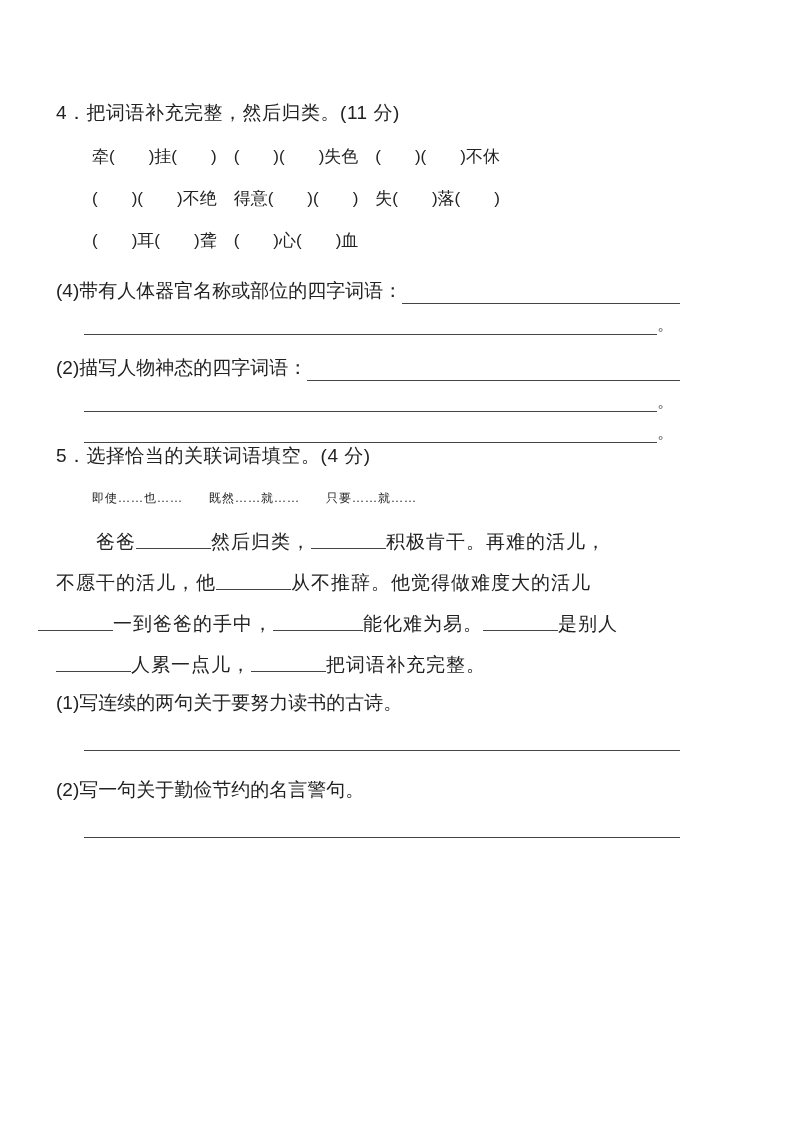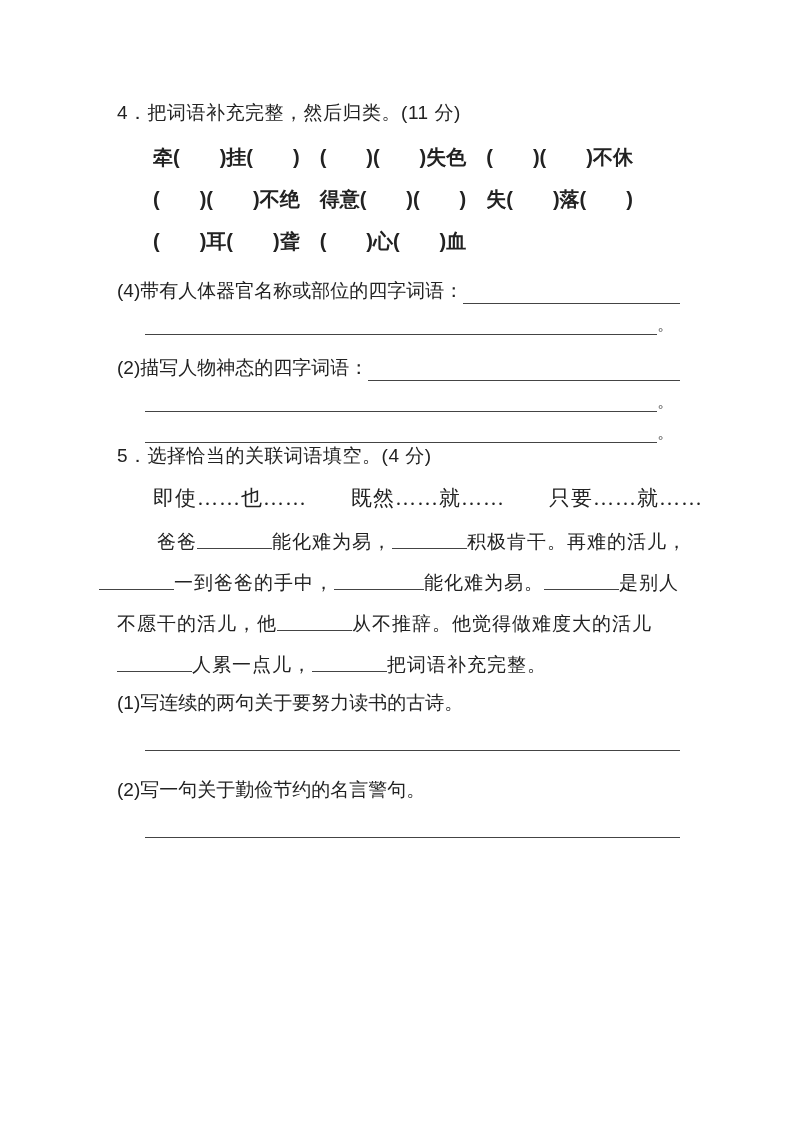--- a/index.html
+++ b/index.html
@@ -11,35 +11,34 @@
     position: relative;
     width: 793px;
     height: 1122px;
     background: #ffffff;
     color: #222222;
     font-family: "Liberation Sans", "DejaVu Sans", sans-serif;
     font-size: 19px;
     line-height: 26px;
     overflow: hidden;
     box-sizing: border-box;
-    padding: 100px 113px 0 117px;
+    padding: 100px 113px 0 56px;
   }
   .q-heading {
     font-size: 19px;
     line-height: 26px;
     letter-spacing: 0.5px;
     white-space: nowrap;
   }
   
   .word-row {
     padding-left: 36px;
-    font-size: 20px;
+    font-size: 17px;
     line-height: 26px;
     white-space: nowrap;
-    font-weight: bold;
   }
   .word-row-1 { margin-top: 18px; }
   .word-row-n { margin-top: 16px; }
   .sub-row {
     display: flex;
     align-items: flex-end;
     margin-top: 24px;
     line-height: 26px;
     white-space: nowrap;
   }
@@ -62,21 +61,21 @@
     flex: 0 0 auto;
     font-size: 17px;
     line-height: 20px;
   }
   .sub-row.gap-lg { margin-top: 20px; }
   
   .q5-heading { }
   .option-row {
     padding-left: 36px;
     font-family: "Liberation Serif", "DejaVu Serif", serif;
-    font-size: 21px;
+    font-size: 12px;
     line-height: 26px;
     letter-spacing: 1px;
     white-space: nowrap;
   }
   .option-row-1 { margin-top: 16px; }
   .option-row-2 { margin-top: 14px; }
   .passage-line {
     font-family: "Liberation Serif", "DejaVu Serif", serif;
     font-size: 19px;
     line-height: 26px;
@@ -145,27 +144,27 @@
       <span class="tail">。</span>
     </div>
   </section>
 
   <section>
     <div class="q-heading q5-heading">5．选择恰当的关联词语填空。(4 分)</div>
 
     <div class="option-row option-row-1">即使……也……　　既然……就……　　只要……就……</div>
 
     <div class="passage-line passage-line-1">
-      <span>爸爸</span><span class="blank"></span><span>能化难为易，</span><span class="blank"></span><span>积极肯干。再难的活儿，</span>
+      <span>爸爸</span><span class="blank"></span><span>然后归类，</span><span class="blank"></span><span>积极肯干。再难的活儿，</span>
+    </div>
+    <div class="passage-line passage-line-n">
+      <span>不愿干的活儿，他</span><span class="blank"></span><span>从不推辞。他觉得做难度大的活儿</span>
     </div>
     <div class="passage-line passage-line-n">
       <span class="blank edge"></span><span>一到爸爸的手中，</span><span class="blank wide"></span><span>能化难为易。</span><span class="blank"></span><span>是别人</span>
-    </div>
-    <div class="passage-line passage-line-n">
-      <span>不愿干的活儿，他</span><span class="blank"></span><span>从不推辞。他觉得做难度大的活儿</span>
     </div>
     <div class="passage-line passage-line-n">
       <span class="blank"></span><span>人累一点儿，</span><span class="blank"></span><span>把词语补充完整。</span>
     </div>
   </section>
 
   <section>
 
     <div class="q6-sub">(1)写连续的两句关于要努力读书的古诗。</div>
     <div class="blank-row">

